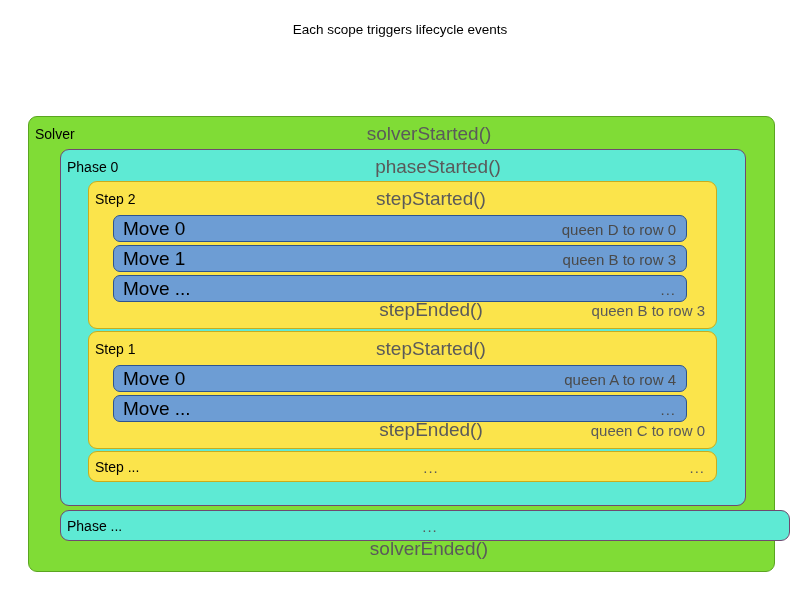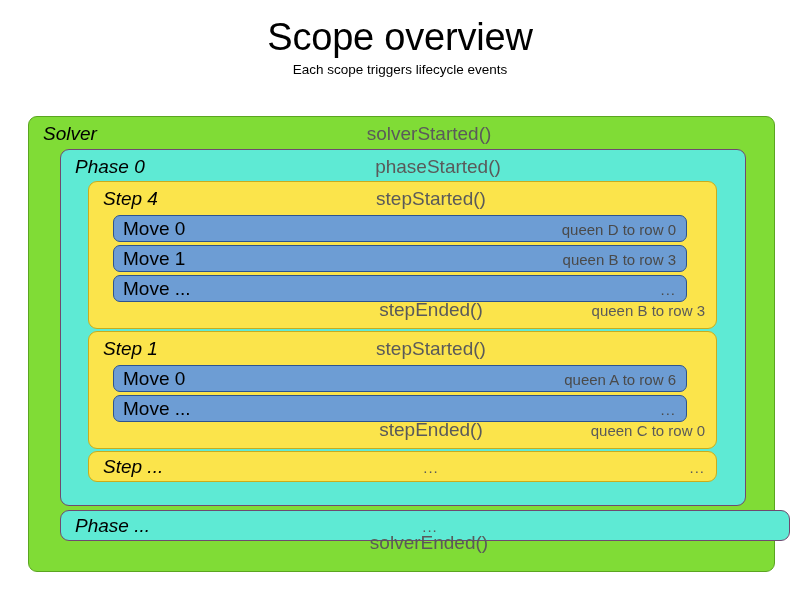--- a/index.html
+++ b/index.html
@@ -40,27 +40,26 @@
     border: 1px solid rgba(0,0,0,0.55);
   }
 
   
   .row {
     position: relative;
     height: 30px;
   }
   .row .left {
     position: absolute;
-    left: 14px;
-    top: 50%;
-    transform: translateY(-50%);
-    font-size: 19px;
-    color: #000000;
-    white-space: nowrap;
-    font-style: italic;
+    left: 6px;
+    top: 50%;
+    transform: translateY(-50%);
+    font-size: 14px;
+    color: #000000;
+    white-space: nowrap;
   }
   .row .center {
     position: absolute;
     top: 50%;
     transform: translate(-50%, -50%);
     font-size: 19px;
     color: #5a5a5a;
     white-space: nowrap;
   }
   .row .right {
@@ -85,21 +84,21 @@
   
   #solver-scope {
     left: 28px;
     top: 116px;
     width: 747px;
     height: 456px;
     background: #80dc36;
     border-color: #5aa520;
   }
   #solver-scope > .row.head { position: absolute; left: 0; top: 2px; width: 100%; }
-  #solver-scope > .row.foot { position: absolute; left: 0; bottom: 13px; width: 100%; }
+  #solver-scope > .row.foot { position: absolute; left: 0; bottom: 7px; width: 100%; }
 
   
   #phase0-scope {
     left: 31px;
     top: 32px;
     width: 686px;
     height: 357px;
     background: #5eead4;
     border-color: #6f4a70;
   }
@@ -172,41 +171,40 @@
     transform: translateY(-50%);
     font-size: 15px;
     color: #4a4a4a;
     white-space: nowrap;
   }
 </style>
 </head>
 <body>
 
 <div class="header">
-  <div class="title">Scope overview</div>
   <div class="subtitle">Each scope triggers lifecycle events</div>
 </div>
 
 <div class="scope" id="solver-scope">
 
   <div class="row head">
     <span class="left">Solver</span>
     <span class="center" style="left:400px;">solverStarted()</span>
   </div>
 
   <div class="scope" id="phase0-scope">
 
     <div class="row head">
       <span class="left">Phase 0</span>
       <span class="center" style="left:377px;">phaseStarted()</span>
     </div>
 
     <div class="scope step-scope" id="step0-scope">
       <div class="row head">
-        <span class="left">Step 4</span>
+        <span class="left">Step 2</span>
         <span class="center" style="left:342px;">stepStarted()</span>
       </div>
 
       <div class="move-row" style="top:33px;">
         <span class="left">Move 0</span>
         <span class="right">queen D to row 0</span>
       </div>
       <div class="move-row" style="top:63px;">
         <span class="left">Move 1</span>
         <span class="right">queen B to row 3</span>
@@ -223,21 +221,21 @@
     </div>
 
     <div class="scope step-scope" id="step1-scope">
       <div class="row head">
         <span class="left">Step 1</span>
         <span class="center" style="left:342px;">stepStarted()</span>
       </div>
 
       <div class="move-row" style="top:33px;">
         <span class="left">Move 0</span>
-        <span class="right">queen A to row 6</span>
+        <span class="right">queen A to row 4</span>
       </div>
       <div class="move-row" style="top:63px;">
         <span class="left">Move ...</span>
         <span class="right dots-sm">...</span>
       </div>
 
       <div class="row foot">
         <span class="center" style="left:342px;">stepEnded()</span>
         <span class="right" style="right:11px;">queen C to row 0</span>
       </div>

